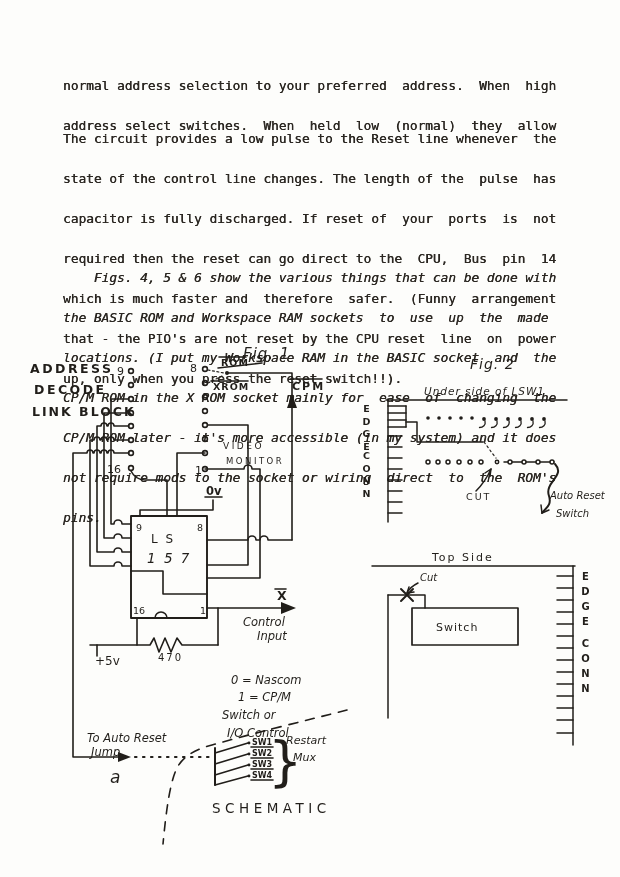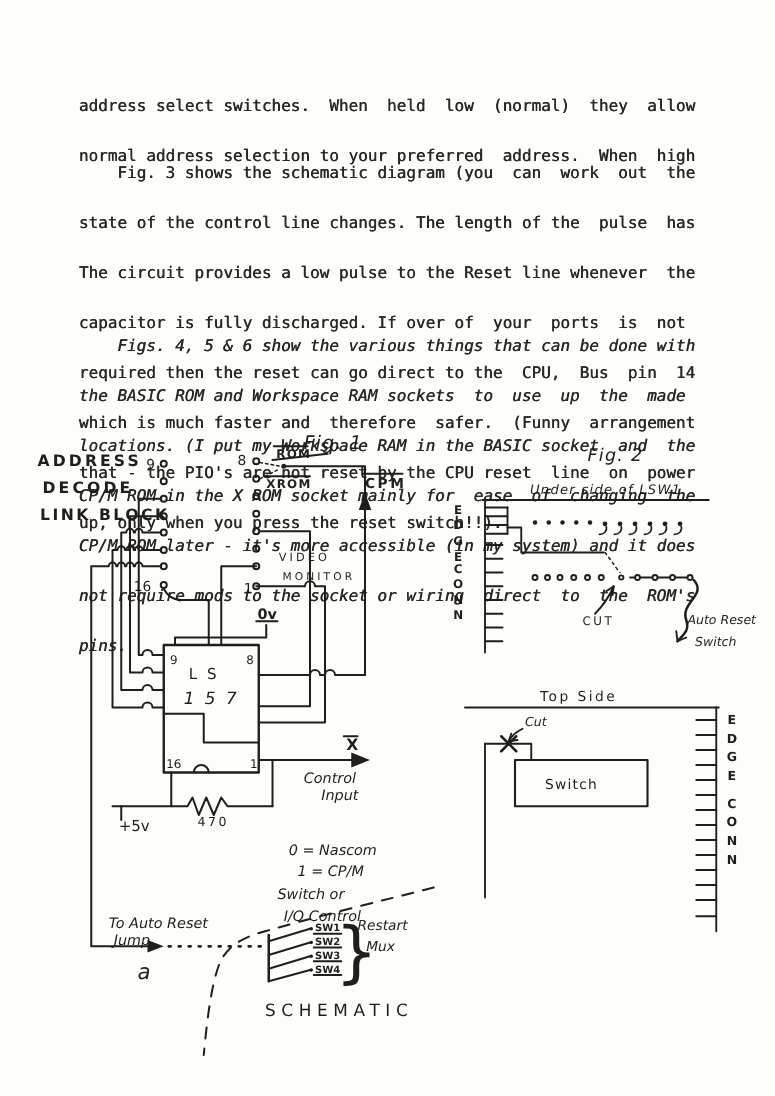--- a/index.html
+++ b/index.html
@@ -13,28 +13,27 @@
         font-family:"DejaVu Sans",sans-serif;color:#211e1a;font-weight:bold;}
   .vl{font-size:9.5px;letter-spacing:1.5px;}
   .vr{font-size:10px;letter-spacing:4px;}
 </style>
 </head>
 <body>
 
 <div class="page">
 
   <div class="typed" id="p1">
+    <div>normal address selection to your preferred  address.  When  high</div>
     <div>address select switches.  When  held  low  (normal)  they  allow</div>
-    <div>normal address selection to your preferred  address.  When  high</div>
   </div>
   <div class="typed" id="p2">
-    <div>    Fig. 3 shows the schematic diagram (you  can  work  out  the</div>
+    <div>The circuit provides a low pulse to the Reset line whenever  the</div>
     <div>state of the control line changes. The length of the  pulse  has</div>
-    <div>The circuit provides a low pulse to the Reset line whenever  the</div>
-    <div>capacitor is fully discharged. If over of  your  ports  is  not</div>
+    <div>capacitor is fully discharged. If reset of  your  ports  is  not</div>
     <div>required then the reset can go direct to the  CPU,  Bus  pin  14</div>
     <div>which is much faster and  therefore  safer.  (Funny  arrangement</div>
     <div>that - the PIO's are not reset by the CPU reset  line  on  power</div>
     <div>up, only when you press the reset switch!!).</div>
   </div>
   <div class="typed" id="p3">
     <div>    Figs. 4, 5 &amp; 6 show the various things that can be done with</div>
     <div>the BASIC ROM and Workspace RAM sockets  to  use  up  the  made</div>
     <div>locations. (I put my Workspace RAM in the BASIC socket  and  the</div>
     <div>CP/M ROM in the X ROM socket mainly for  ease  of  changing  the</div>

